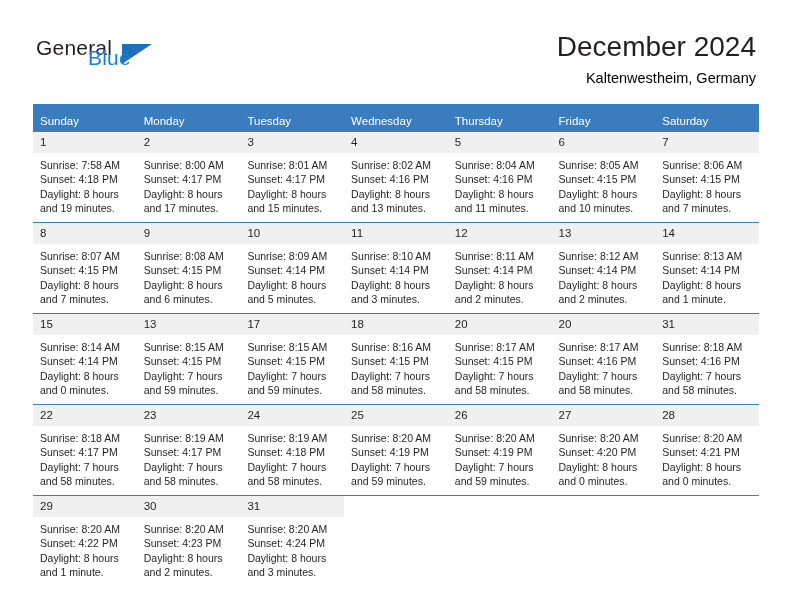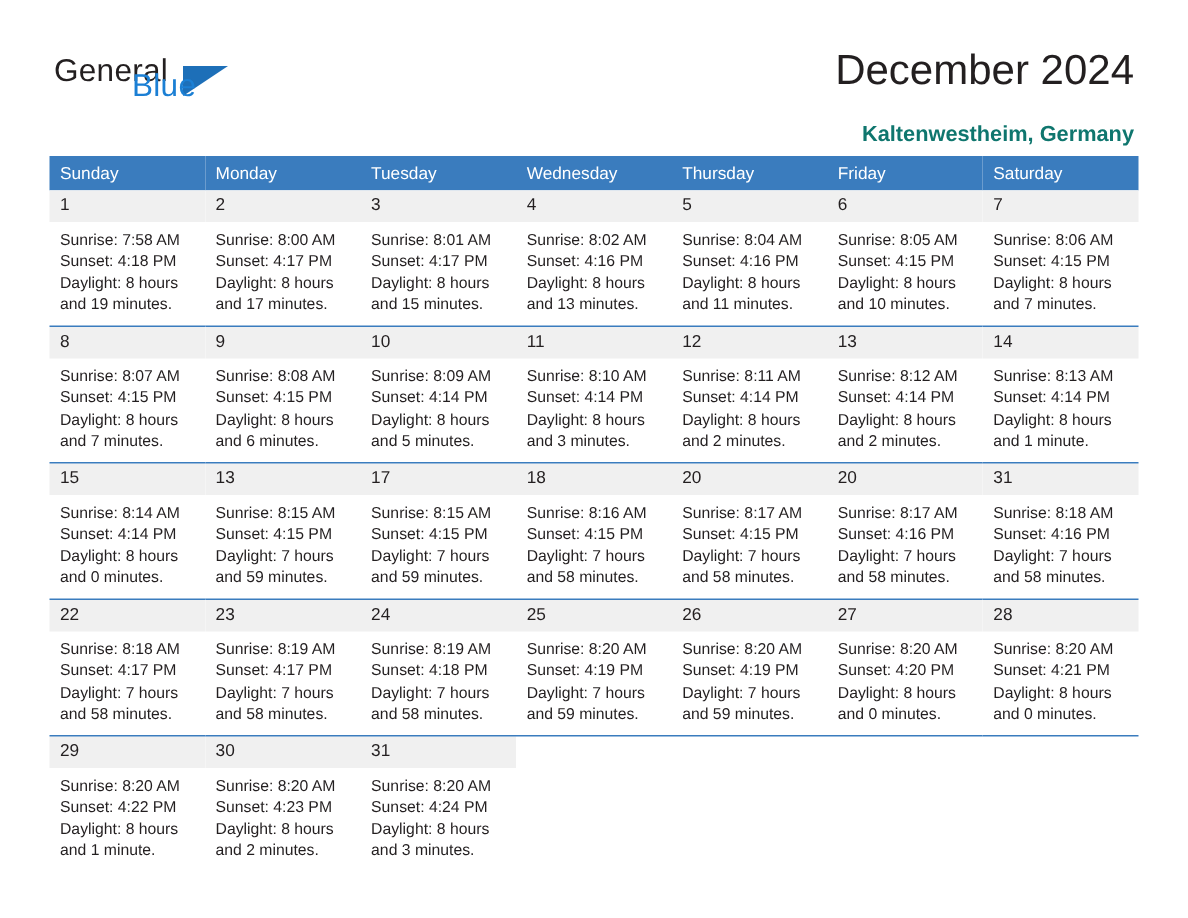--- a/index.html
+++ b/index.html
@@ -74,43 +74,42 @@
   .cal-title {
     font-size: 28px;
     font-weight: normal;
     color: #231f20;
     line-height: 34px;
     white-space: nowrap;
     margin-left: 30px;
   }
   .cal-subtitle {
     font-size: 14.5px;
-    color: #0f766e;
+    color: #000000;
     line-height: 20px;
-    margin-top: 16px;
+    margin-top: 4px;
     white-space: nowrap;
-    font-weight: bold;
   }
 
   
   .calendar {
     position: absolute;
     left: 33px;
     top: 104px;
     width: 726px;
     border-collapse: collapse;
     table-layout: fixed;
   }
   .calendar th {
     background: #3a7cbe;
     color: #ffffff;
     font-size: 11.5px;
     font-weight: normal;
     text-align: left;
-    padding: 6px 0 5px 7px;
+    padding: 11px 0 5px 7px;
     height: 11px;
     border: none;
   }
   .calendar td {
     vertical-align: top;
     padding: 0;
     border: none;
     width: 103.71px;
     height: 90px;
     background: #ffffff;

